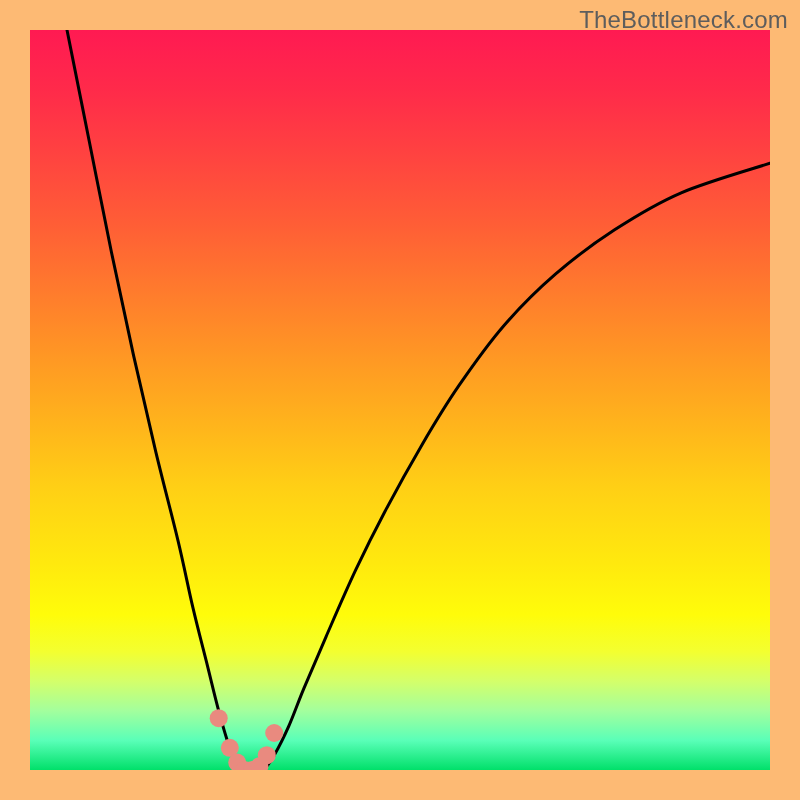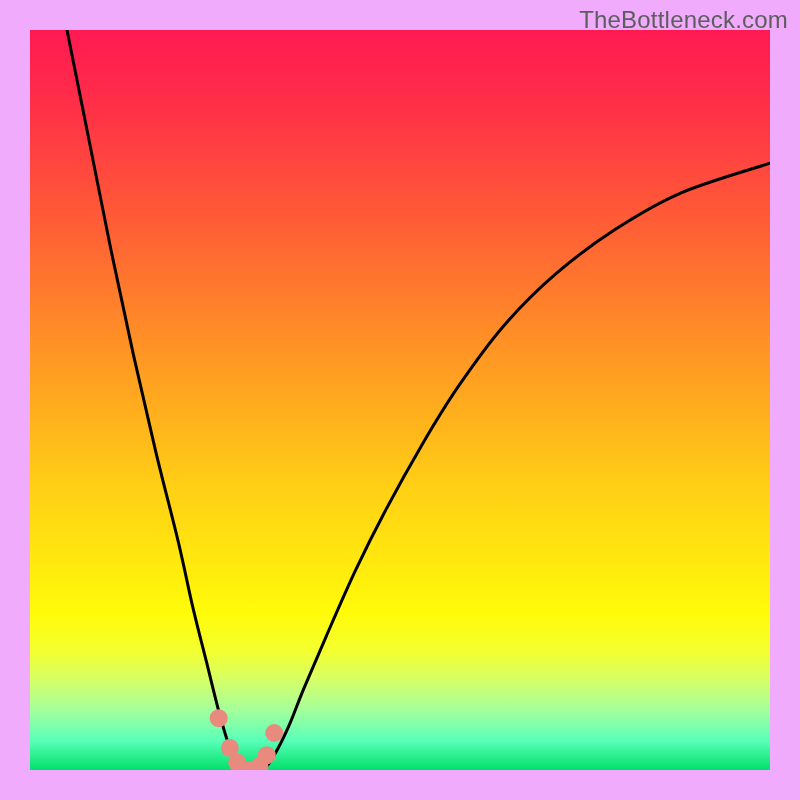--- a/index.html
+++ b/index.html
@@ -8,21 +8,21 @@
     width: 800px;
     height: 800px;
     overflow: hidden;
     background: #000;
     font-family: Arial, Helvetica, sans-serif;
   }
   .frame {
     position: relative;
     width: 800px;
     height: 800px;
-    background: #f0abfc;
+    background: #fdba74;
   }
   .plot-area {
     position: absolute;
     left: 30px;
     top: 30px;
     width: 740px;
     height: 740px;
     background: linear-gradient(to bottom,
       #ff1a52 0%,
       #ff2a4a 8%,

